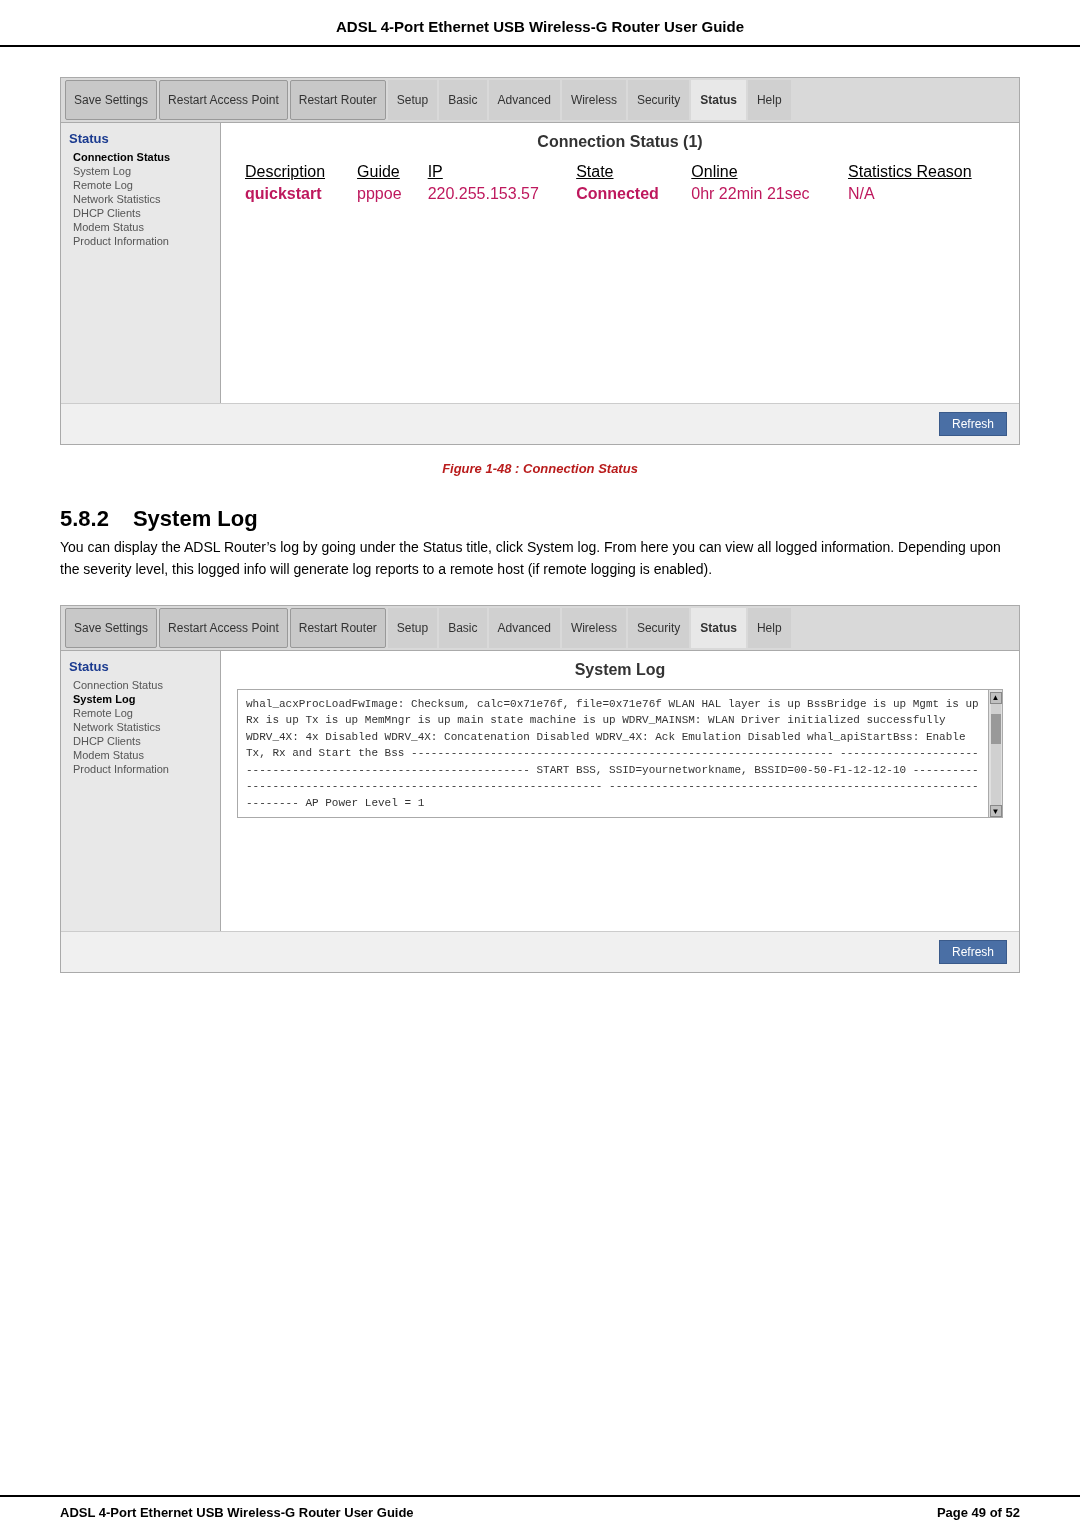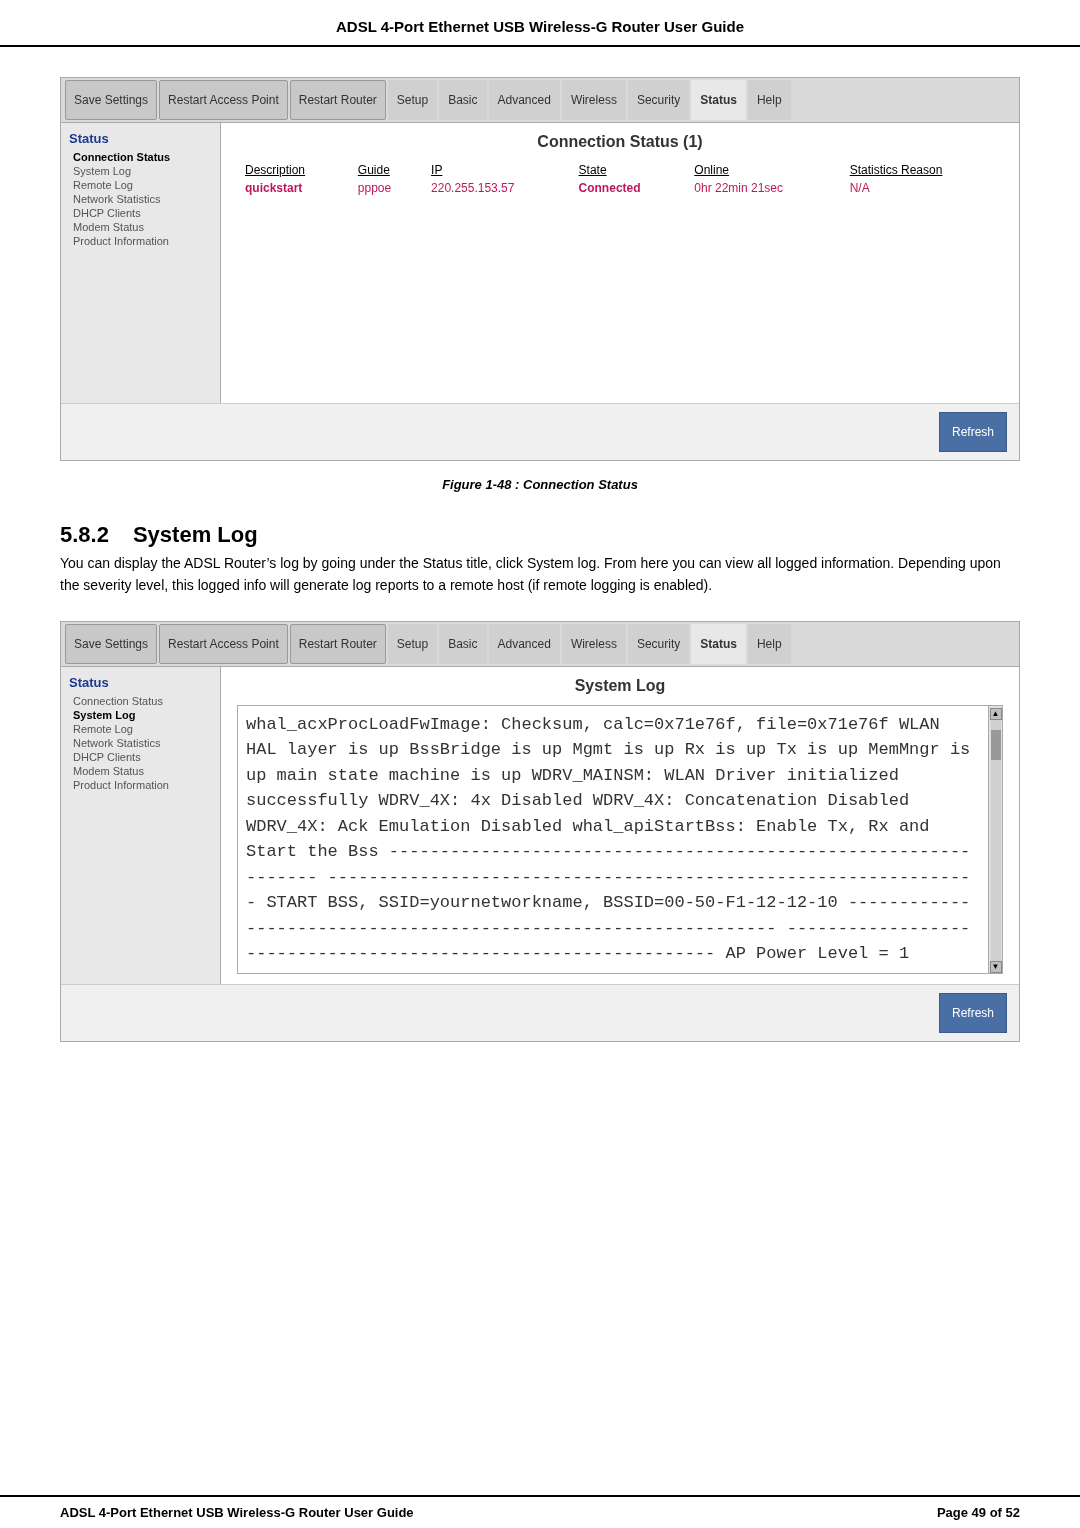--- a/index.html
+++ b/index.html
@@ -100,21 +100,21 @@
       text-align: center;
       font-weight: bold;
       font-size: 16px;
       margin-bottom: 10px;
       color: #333;
     }
 
     
     .conn-table {
       width: 100%;
-      font-size: 12px;
+      font-size: 16px;
       border-collapse: collapse;
     }
     .conn-table th {
       text-align: left;
       text-decoration: underline;
       font-weight: normal;
       padding: 2px 8px;
       color: #000;
     }
     .conn-table td {
@@ -122,34 +122,34 @@
       color: #be185d;
     }
     .conn-table td.bold { font-weight: bold; }
 
     
     .refresh-btn {
       float: right;
       background: #4a6fa5;
       color: #fff;
       border: 1px solid #3a5a8a;
-      padding: 12px 12px;
+      padding: 4px 12px;
       font-size: 12px;
       cursor: pointer;
       margin: 4px;
     }
 
     
     .figure-caption {
       text-align: center;
       font-style: italic;
       font-weight: bold;
       font-size: 13px;
       margin: 16px 0 30px 0;
-      color: #000000;
+      color: #b91c1c;
     }
     .section-num {
       font-size: 22px;
       font-weight: bold;
     }
 
     .section-paragraph {
       font-size: 14px;
       line-height: 1.6;
       margin-bottom: 24px;
@@ -158,21 +158,21 @@
 
     .log-wrapper {
       position: relative;
       display: flex;
     }
     .log-text {
       flex: 1;
       border: 1px solid #aaa;
       background: #fff;
       padding: 6px 8px;
-      font-size: 17px;
+      font-size: 11px;
       font-family: 'Courier New', monospace;
       color: #333;
       line-height: 1.5;
     }
     .log-scrollbar {
       width: 14px;
       background: #e0e0e0;
       border: 1px solid #aaa;
       border-left: none;
       display: flex;

